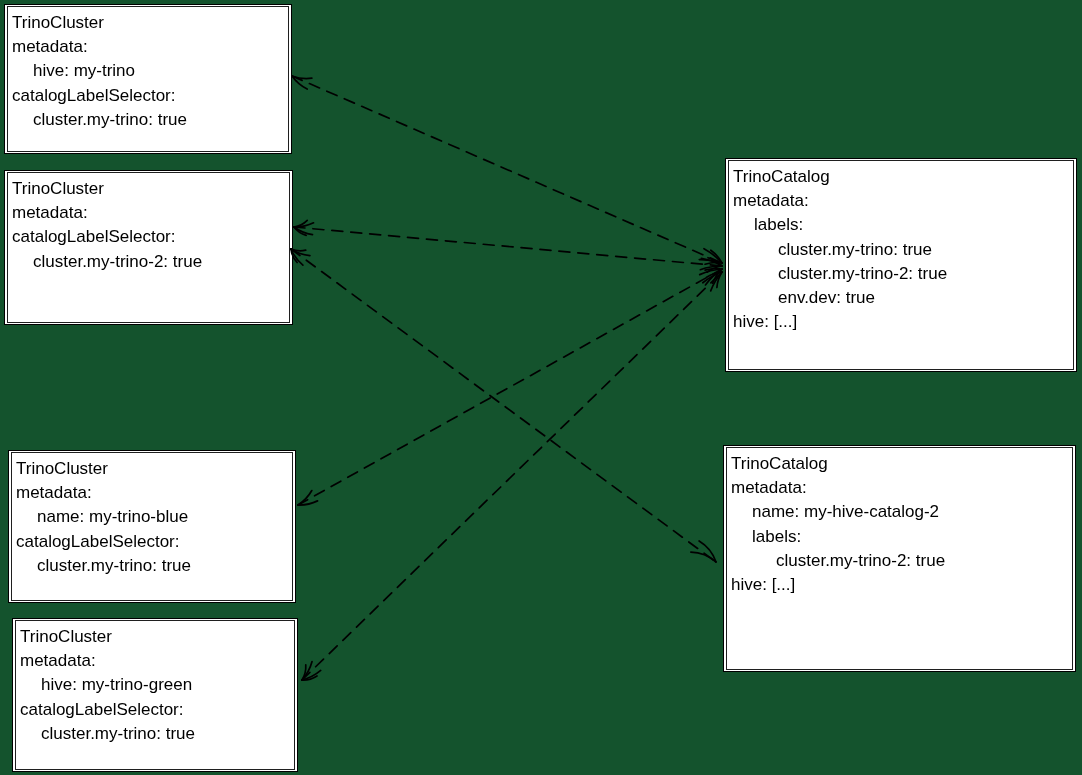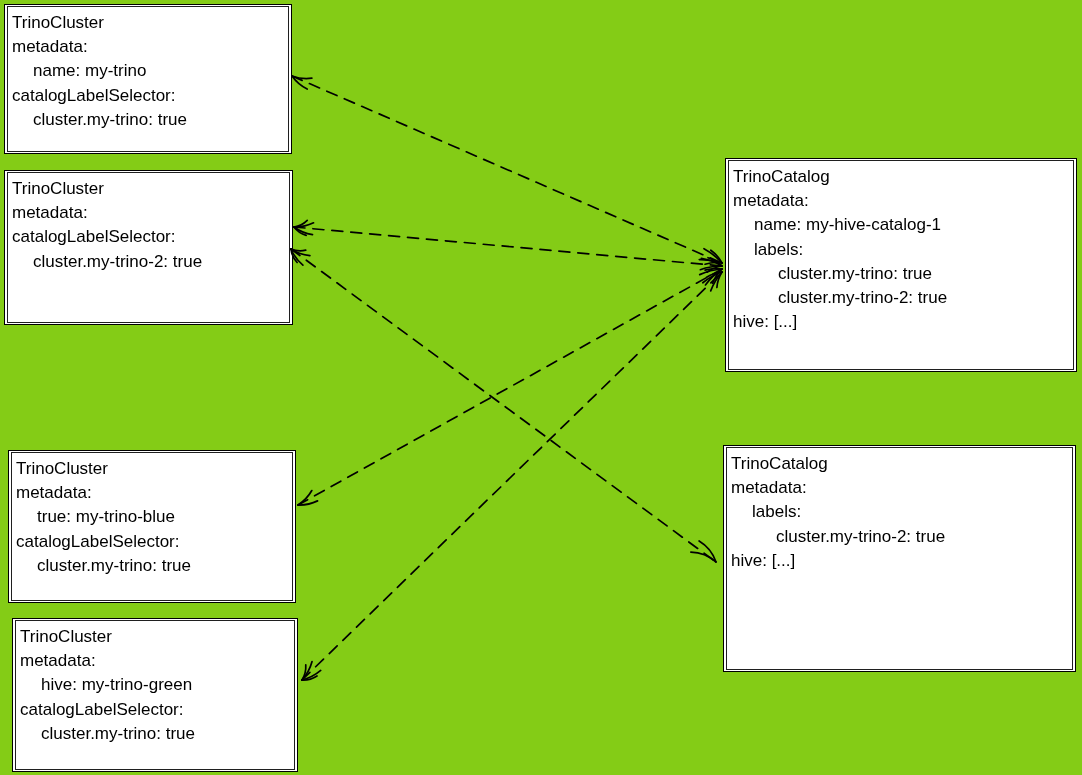--- a/index.html
+++ b/index.html
@@ -1,17 +1,17 @@
 <!DOCTYPE html>
 <html><head>
 <meta charset="utf-8">
 <style>
   html,body{margin:0;padding:0;background:#ffffff;}
   .canvas{
-    position:relative;width:1082px;height:775px;background:#84cc16;
+    position:relative;width:1082px;height:775px;background:#14532d;
     font-family:"Liberation Sans","DejaVu Sans",sans-serif;color:#000;overflow:hidden;
   }
   .node{
     position:absolute;box-sizing:border-box;background:#ffffff;
     border:1.6px solid #000;padding:6px 6px 0 7px;
     font-size:17px;line-height:24.2px;white-space:nowrap;
   }
   
   .node::after{
     content:"";position:absolute;pointer-events:none;
@@ -24,61 +24,62 @@
   .edges{position:absolute;left:0;top:0;pointer-events:none;}
 </style>
 </head>
 <body>
 
 <div class="canvas">
 
   <div class="node" style="left:4px;top:4px;width:288px;height:150px;">
     <div class="ln">TrinoCluster</div>
     <div class="ln">metadata:</div>
-    <div class="ln i1">name: my-trino</div>
+    <div class="ln i1">hive: my-trino</div>
     <div class="ln">catalogLabelSelector:</div>
     <div class="ln i1">cluster.my-trino: true</div>
   </div>
 
   <div class="node" style="left:4px;top:170px;width:289px;height:155px;">
     <div class="ln">TrinoCluster</div>
     <div class="ln">metadata:</div>
     <div class="ln">catalogLabelSelector:</div>
     <div class="ln i1">cluster.my-trino-2: true</div>
   </div>
 
   <div class="node" style="left:8px;top:450px;width:288px;height:153px;">
     <div class="ln">TrinoCluster</div>
     <div class="ln">metadata:</div>
-    <div class="ln i1">true: my-trino-blue</div>
+    <div class="ln i1">name: my-trino-blue</div>
     <div class="ln">catalogLabelSelector:</div>
     <div class="ln i1">cluster.my-trino: true</div>
   </div>
 
   <div class="node" style="left:12px;top:618px;width:286px;height:154px;">
     <div class="ln">TrinoCluster</div>
     <div class="ln">metadata:</div>
     <div class="ln i1">hive: my-trino-green</div>
     <div class="ln">catalogLabelSelector:</div>
     <div class="ln i1">cluster.my-trino: true</div>
   </div>
 
   <div class="node" style="left:725px;top:158px;width:352px;height:214px;">
     <div class="ln">TrinoCatalog</div>
     <div class="ln">metadata:</div>
-    <div class="ln i1">name: my-hive-catalog-1</div>
     <div class="ln i1">labels:</div>
     <div class="ln i2">cluster.my-trino: true</div>
     <div class="ln i2">cluster.my-trino-2: true</div>
+    <div class="ln i2">env.dev: true</div>
     <div class="ln">hive: [...]</div>
   </div>
 
   <div class="node" style="left:723px;top:445px;width:353px;height:227px;">
     <div class="ln">TrinoCatalog</div>
     <div class="ln">metadata:</div>
+    <div class="ln i1">name: my-hive-catalog-2</div>
     <div class="ln i1">labels:</div>
     <div class="ln i2">cluster.my-trino-2: true</div>
     <div class="ln">hive: [...]</div>
   </div>
 
   <svg class="edges" width="1082" height="775" viewBox="0 0 1082 775" id="edges-svg" xmlns="http://www.w3.org/2000/svg">
       <g>
         <path d="M 292 76 L 722 263" fill="none" stroke="#000000" stroke-width="1.7" stroke-linecap="round" stroke-dasharray="11 8"></path>
         <path d="M 292 76 Q 301.66435414087965 79.5847257969979 311.87865522847835 78.19978778687621" fill="none" stroke="#000000" stroke-width="1.7" stroke-linecap="round"></path>
         <path d="M 292 76 Q 297.95224722710793 84.41550669581969 307.1644685196477 89.03989626172745" fill="none" stroke="#000000" stroke-width="1.7" stroke-linecap="round"></path>

